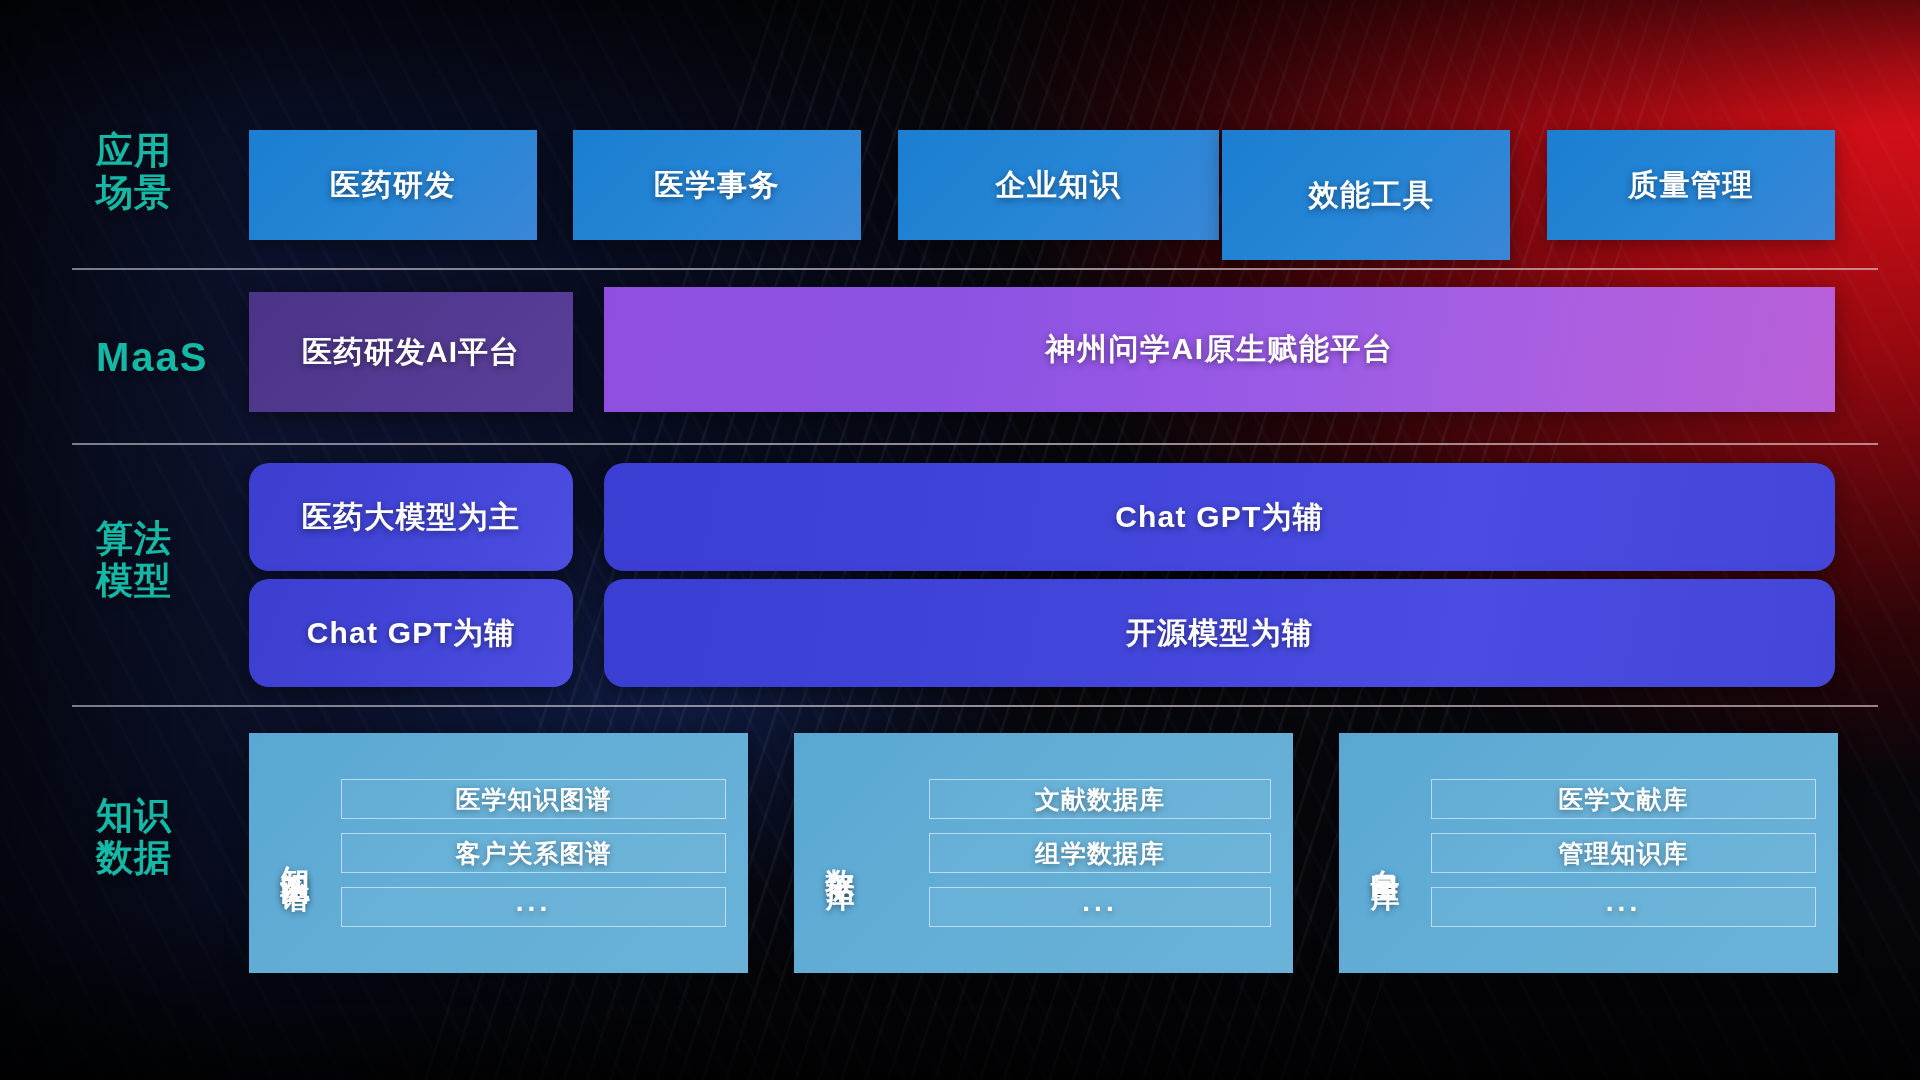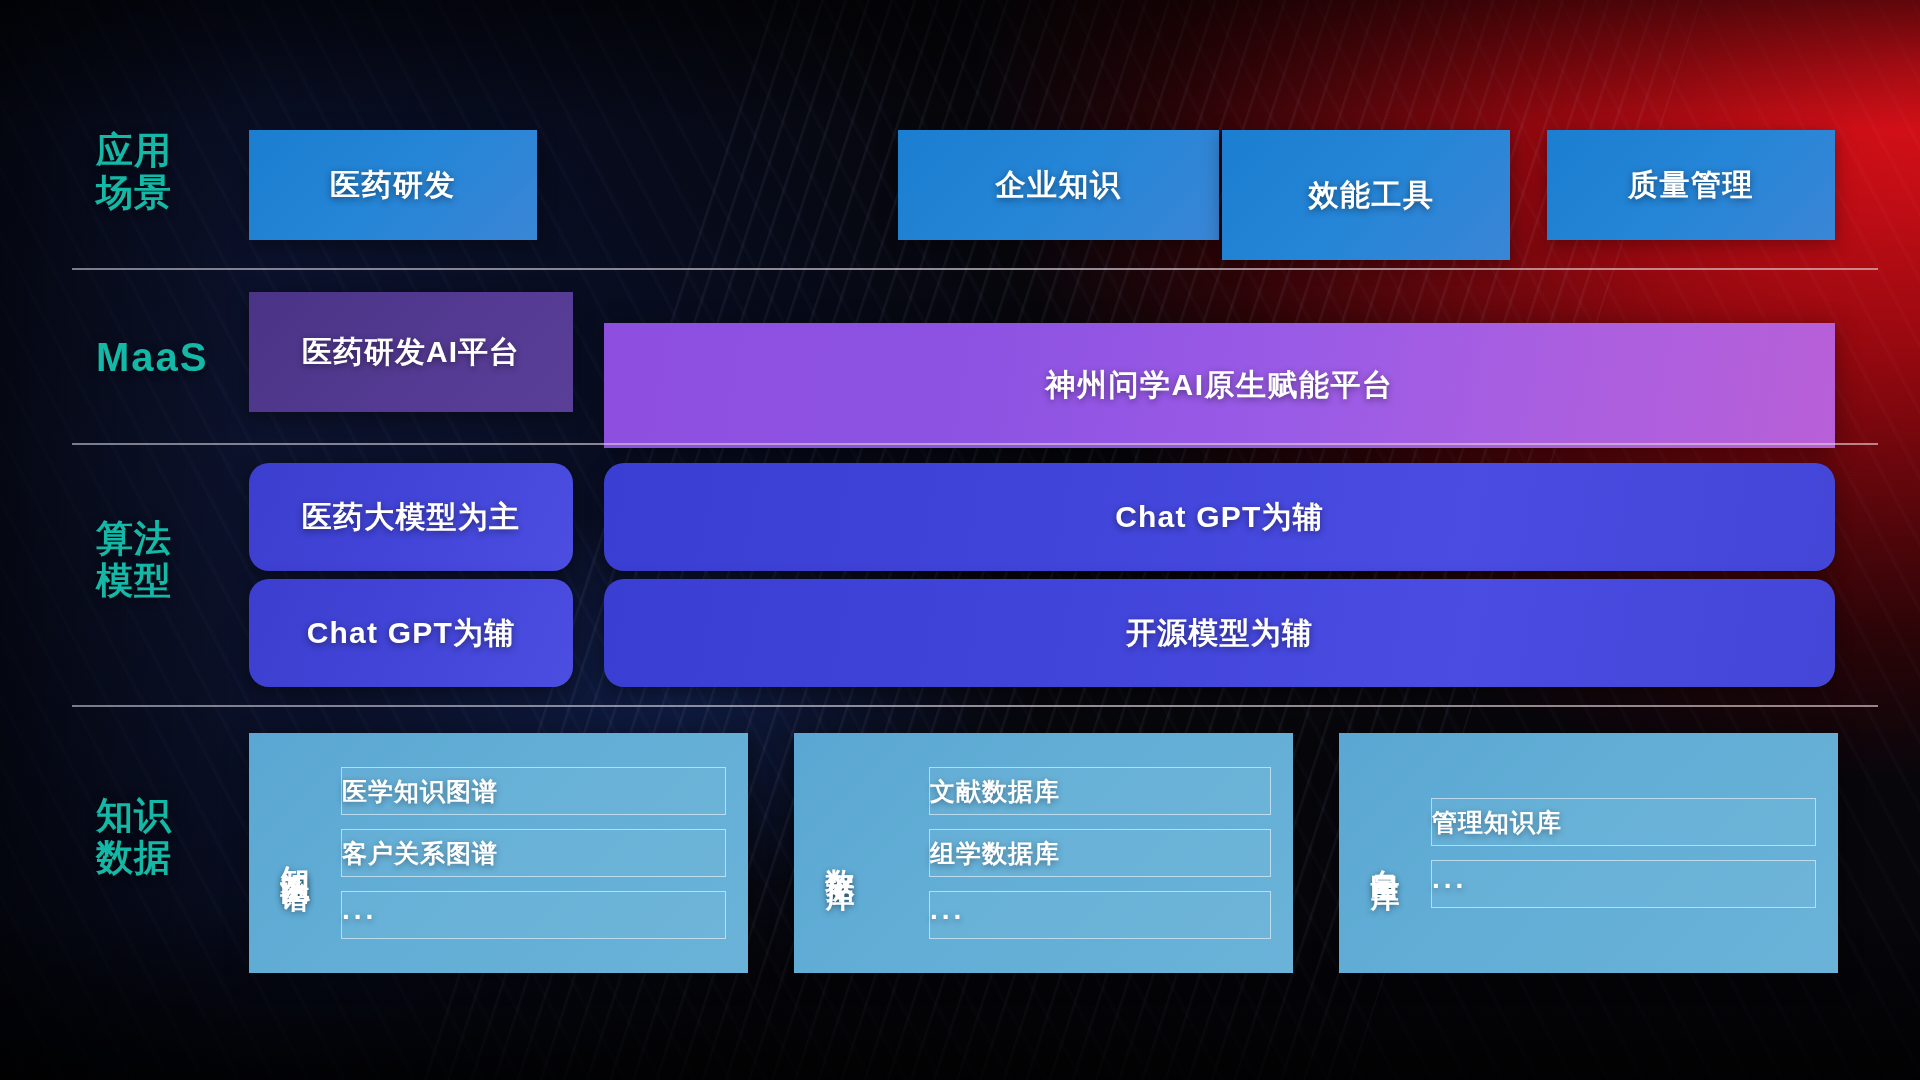--- a/index.html
+++ b/index.html
@@ -111,22 +111,22 @@
   .kd-vtitle{
     width:92px; flex:0 0 92px;
     display:flex; align-items:center; justify-content:center;
     color:#fff; font-weight:700; font-size:29px;
     writing-mode:vertical-rl; text-orientation:upright;
     letter-spacing:5px; line-height:1;
     text-shadow:0 2px 6px rgba(0,0,0,.35);
   }
   .kd-items{ flex:1; display:flex; flex-direction:column; justify-content:center; gap:14px; padding:20px 22px 20px 0; }
   .kd-item{
-    height:48px; border:1px solid rgba(255,255,255,.55);
-    display:flex; align-items:center; justify-content:flex-start;
+    height:40px; border:1px solid rgba(255,255,255,.55);
+    display:flex; align-items:center; justify-content:center;
     color:#ffffff; font-weight:700; font-size:25px; letter-spacing:1px;
     background:rgba(255,255,255,.045);
     text-shadow:0 2px 6px rgba(0,0,0,.35);
   }
   .kd-item.ellipsis{ font-size:28px; letter-spacing:4px; padding-bottom:10px; }
 </style>
 </head>
 <body>
 
 <div id="bg">
@@ -142,40 +142,43 @@
 <div id="stage">
 
   <div class="row-label cn" style="top:130px;">
     <div>应用</div>
     <div>场景</div>
   </div>
 
   <div class="box app-box" style="left:249px; top:130px; width:288px; height:110px;">
     <span>医药研发</span>
   </div>
+  <div class="box app-box" style="left:573px; top:130px; width:288px; height:110px;">
+    <span>医学事务</span>
+  </div>
   <div class="box app-box" style="left:898px; top:130px; width:321px; height:110px;">
     <span>企业知识</span>
   </div>
   <div class="box app-box" style="left:1222px; top:130px; width:288px; height:130px;padding-left:11px;">
     <span>效能工具</span>
   </div>
   <div class="box app-box" style="left:1547px; top:130px; width:288px; height:110px;">
     <span>质量管理</span>
   </div>
 
   <div class="divider" style="top:268px;"></div>
 
   <div class="row-label en" style="top:335px;">
     <div>MaaS</div>
   </div>
 
   <div class="box maas-left" style="left:249px; top:292px; width:324px; height:120px;">
     <span>医药研发AI平台</span>
   </div>
-  <div class="box maas-right" style="left:604px; top:287px; width:1231px; height:125px;margin-top:36px;">
+  <div class="box maas-right" style="left:604px; top:287px; width:1231px; height:125px;">
     <span>神州问学AI原生赋能平台</span>
   </div>
 
   <div class="divider" style="top:443px;"></div>
 
   <div class="row-label cn" style="top:518px;">
     <div>算法</div>
     <div>模型</div>
   </div>
 
@@ -226,20 +229,23 @@
       <div class="kd-item ellipsis">
         <span>...</span>
       </div>
     </div>
   </div>
 
   <div class="kd-group" style="left:1339px; top:733px; width:499px; height:240px;">
     <div class="kd-vtitle">向量库</div>
     <div class="kd-items">
       <div class="kd-item">
+        <span>医学文献库</span>
+      </div>
+      <div class="kd-item">
         <span>管理知识库</span>
       </div>
       <div class="kd-item ellipsis">
         <span>...</span>
       </div>
     </div>
   </div>
 
 </div>
 

